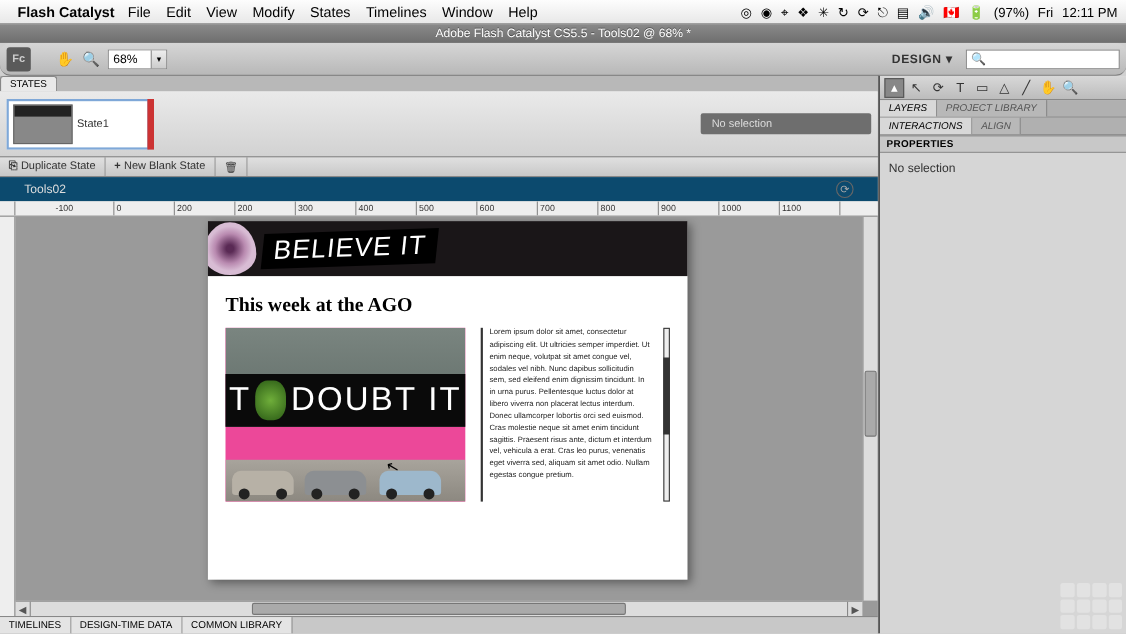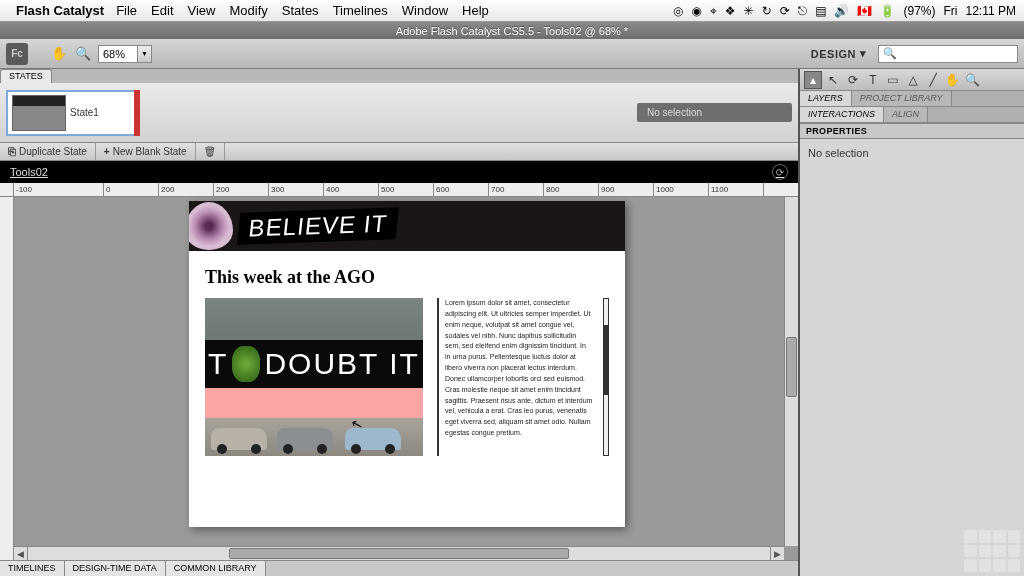--- a/index.html
+++ b/index.html
@@ -10,21 +10,21 @@
 .mac-menubar .apple { font-size: 14px; margin-right: 8px; }
 .mac-menubar .app-name { font-weight: bold; margin-right: 12px; }
 .mac-menubar .menu-item { margin-right: 14px; cursor: default; }
 .mac-menubar .right { margin-left: auto; display: flex; align-items: center; gap: 8px; font-size: 12px; }
 .mac-menubar .right .ic { font-size: 12px; }
 
 
 .win-title { height: 17px; background: linear-gradient(#8a8a8a, #6e6e6e); color: #fff; font-size: 11px; display: flex; align-items: center; justify-content: center; text-shadow: 0 -1px 0 rgba(0,0,0,.4); }
 
 
-.toolbar { height: 30px; background: linear-gradient(#d6d6d6, #b8b8b8); border-bottom: 1px solid #7a7a7a; display: flex; align-items: center; padding: 0 6px; gap: 6px; }
+.toolbar { height: 30px; background: linear-gradient(#d6d6d6, #b8b8b8); border-bottom: 1px solid #7a7a7a; display: flex; align-items: center; padding: 0 6px; gap: 6px; border-radius: 10px; }
 .toolbar .fc-logo { width: 22px; height: 22px; background: #5a5a5a; border-radius: 3px; color: #ccc; font-size: 10px; font-weight: bold; display: flex; align-items: center; justify-content: center; }
 .toolbar .tool-ic { width: 18px; height: 18px; display: flex; align-items: center; justify-content: center; color: #333; font-size: 13px; }
 .toolbar .zoom-box { display: flex; align-items: center; border: 1px solid #888; background: #fff; height: 18px; }
 .toolbar .zoom-box input { border: none; width: 38px; font-size: 11px; padding: 0 4px; height: 16px; outline: none; }
 .toolbar .zoom-box .dd { width: 14px; background: linear-gradient(#eee,#ccc); border-left: 1px solid #888; font-size: 8px; display:flex; align-items:center; justify-content:center; height:16px;}
 .toolbar .spacer { flex: 1; }
 .toolbar .design-dd { font-size: 11px; font-weight: bold; color: #333; letter-spacing: .5px; padding: 0 6px; cursor: default; display:flex; align-items:center; gap:4px;}
 .toolbar .search { width: 140px; height: 18px; border: 1px solid #888; background: #fff; display:flex; align-items:center; padding:0 4px; }
 .toolbar .search input { border:none; outline:none; width:100%; font-size:11px; }
 
@@ -41,21 +41,21 @@
 .state-thumb .mini { width: 54px; height: 36px; background: #888; margin:0 4px; border:1px solid #666; position:relative; overflow:hidden;}
 .state-thumb .mini::before{content:"";position:absolute;top:0;left:0;right:0;height:10px;background:#222;}
 .state-thumb .lbl { font-size: 10px; color: #333; }
 .state-thumb .redbar { position:absolute; right:-6px; top:-2px; bottom:-2px; width:6px; background:#c33;}
 .selection-chip { margin-left:auto; background: #6e6e6e; color:#ddd; font-size:10px; padding:4px 90px 4px 10px; border-radius:2px; }
 .states-actions { height: 18px; background: linear-gradient(#e0e0e0,#c8c8c8); border-bottom:1px solid #888; display:flex; align-items:center; font-size:10px; color:#333; }
 .states-actions .act { border-right:1px solid #999; padding:0 8px; display:flex; align-items:center; gap:3px; height:100%; cursor:default;}
 .states-actions .plus{font-weight:bold;}
 
 
-.doc-tabbar { height: 22px; background: #000000; display:flex; align-items:center; padding:0 10px; color:#ddd; font-size:11px;text-decoration:underline; }
+.doc-tabbar { height: 22px; background: #0c4a6e; display:flex; align-items:center; padding:0 22px; color:#ddd; font-size:11px; }
 .doc-tabbar .refresh { margin-left:auto; width:16px; height:16px; border-radius:50%; border:1px solid #666; display:flex;align-items:center;justify-content:center;font-size:10px;color:#aaa;}
 
 
 .ruler-h { height: 14px; background: #eee; border-bottom:1px solid #888; display:flex; font-size:8px; color:#333; overflow:hidden; position:relative;}
 .ruler-h .tick{width:55px; border-right:1px solid #888; text-align:left; padding-left:2px; line-height:14px;}
 .canvas-wrap { flex:1; display:flex; background:#9a9a9a; position:relative; overflow:hidden;}
 .ruler-v { width:14px; background:#eee; border-right:1px solid #888; }
 .canvas-scroll { flex:1; overflow:hidden; position:relative;}
 .scrollbar-v { position:absolute; right:0; top:0; bottom:14px; width:14px; background:#ddd; border-left:1px solid #888;}
 .scrollbar-v .thumb{position:absolute; left:1px; right:1px; top:140px; height:60px; background:#aaa; border:1px solid #777; border-radius:2px;}
@@ -66,21 +66,21 @@
 .scrollbar-h .arrow.r{right:0;border-left:1px solid #888;}
 
 
 .artboard { position:absolute; left:175px; top:4px; width:436px; height:326px; background:#fff; box-shadow:3px 3px 8px rgba(0,0,0,.4); }
 .art-head { height:50px; background:#1a1618; position:relative; overflow:hidden; display:flex; align-items:center;}
 .art-head .eye { width:48px; height:48px; background: radial-gradient(circle at 50% 50%, #5a2a55 10%, #b98ab0 40%, #d8bcd4 60%); border-radius:50% 50% 50% 50%/60% 60% 40% 40%; margin-left:-4px;}
 .art-head .believe { font-family: Impact, "Arial Black", sans-serif; font-size:24px; color:#fff; transform: skewX(-8deg) rotate(-2deg); margin-left:6px; letter-spacing:1px; background:#000; padding:2px 10px;}
 .art-body { padding: 16px; }
 .art-title { font-family: Georgia, serif; font-size:18px; font-weight:bold; margin-bottom:10px; }
 .art-cols { display:flex; gap:14px; }
-.art-img { width:218px; height:158px; background:#fca5a5; position:relative; overflow:hidden;}
+.art-img { width:218px; height:158px; background:#ec4899; position:relative; overflow:hidden;}
 .art-img .bldg{position:absolute;top:0;left:0;right:0;height:90px;background:linear-gradient(#7a8580,#5f6b66);}
 .art-img .banner{position:absolute;top:42px;left:-10px;right:-10px;height:48px;background:#0a0a0a;color:#fff;font-family:Impact,"Arial Black",sans-serif;font-size:30px;letter-spacing:2px;display:flex;align-items:center;justify-content:center;}
 .art-img .banner .face{width:28px;height:36px;background:radial-gradient(circle,#6fae3a,#2a5a15);border-radius:40%;margin:0 4px;}
 .art-img .road{position:absolute;bottom:0;left:0;right:0;height:38px;background:linear-gradient(#a8a49c,#8c8880);}
 .art-img .car{position:absolute;bottom:6px;width:56px;height:22px;background:#9aa3ad;border-radius:8px 10px 3px 3px;}
 .art-img .car.c1{left:6px;background:#b7b1a6;}
 .art-img .car.c2{left:72px;background:#8c8f92;}
 .art-img .car.c3{left:140px;background:#9db8cc;}
 .art-img .car::before,.art-img .car::after{content:"";position:absolute;bottom:-4px;width:10px;height:10px;background:#222;border-radius:50%;}
 .art-img .car::before{left:6px;} .art-img .car::after{right:6px;}
@@ -192,21 +192,21 @@
         </div>
     </div>
 
     <div class="doc-tabbar">
       <span>Tools02</span>
       <div class="refresh">⟳</div>
     </div>
 
     <div class="ruler-h">
       <div style="width:14px;border-right:1px solid #888;"></div>
-      <div class="tick" style="width:90px;text-align:left;padding-right:2px;">-100</div>
+      <div class="tick" style="width:90px;text-align:center;padding-right:2px;">-100</div>
       <div class="tick">0</div>
       <div class="tick">200</div>
       <div class="tick">200</div>
       <div class="tick">300</div>
       <div class="tick">400</div>
       <div class="tick">500</div>
       <div class="tick">600</div>
       <div class="tick">700</div>
       <div class="tick">800</div>
       <div class="tick">900</div>

